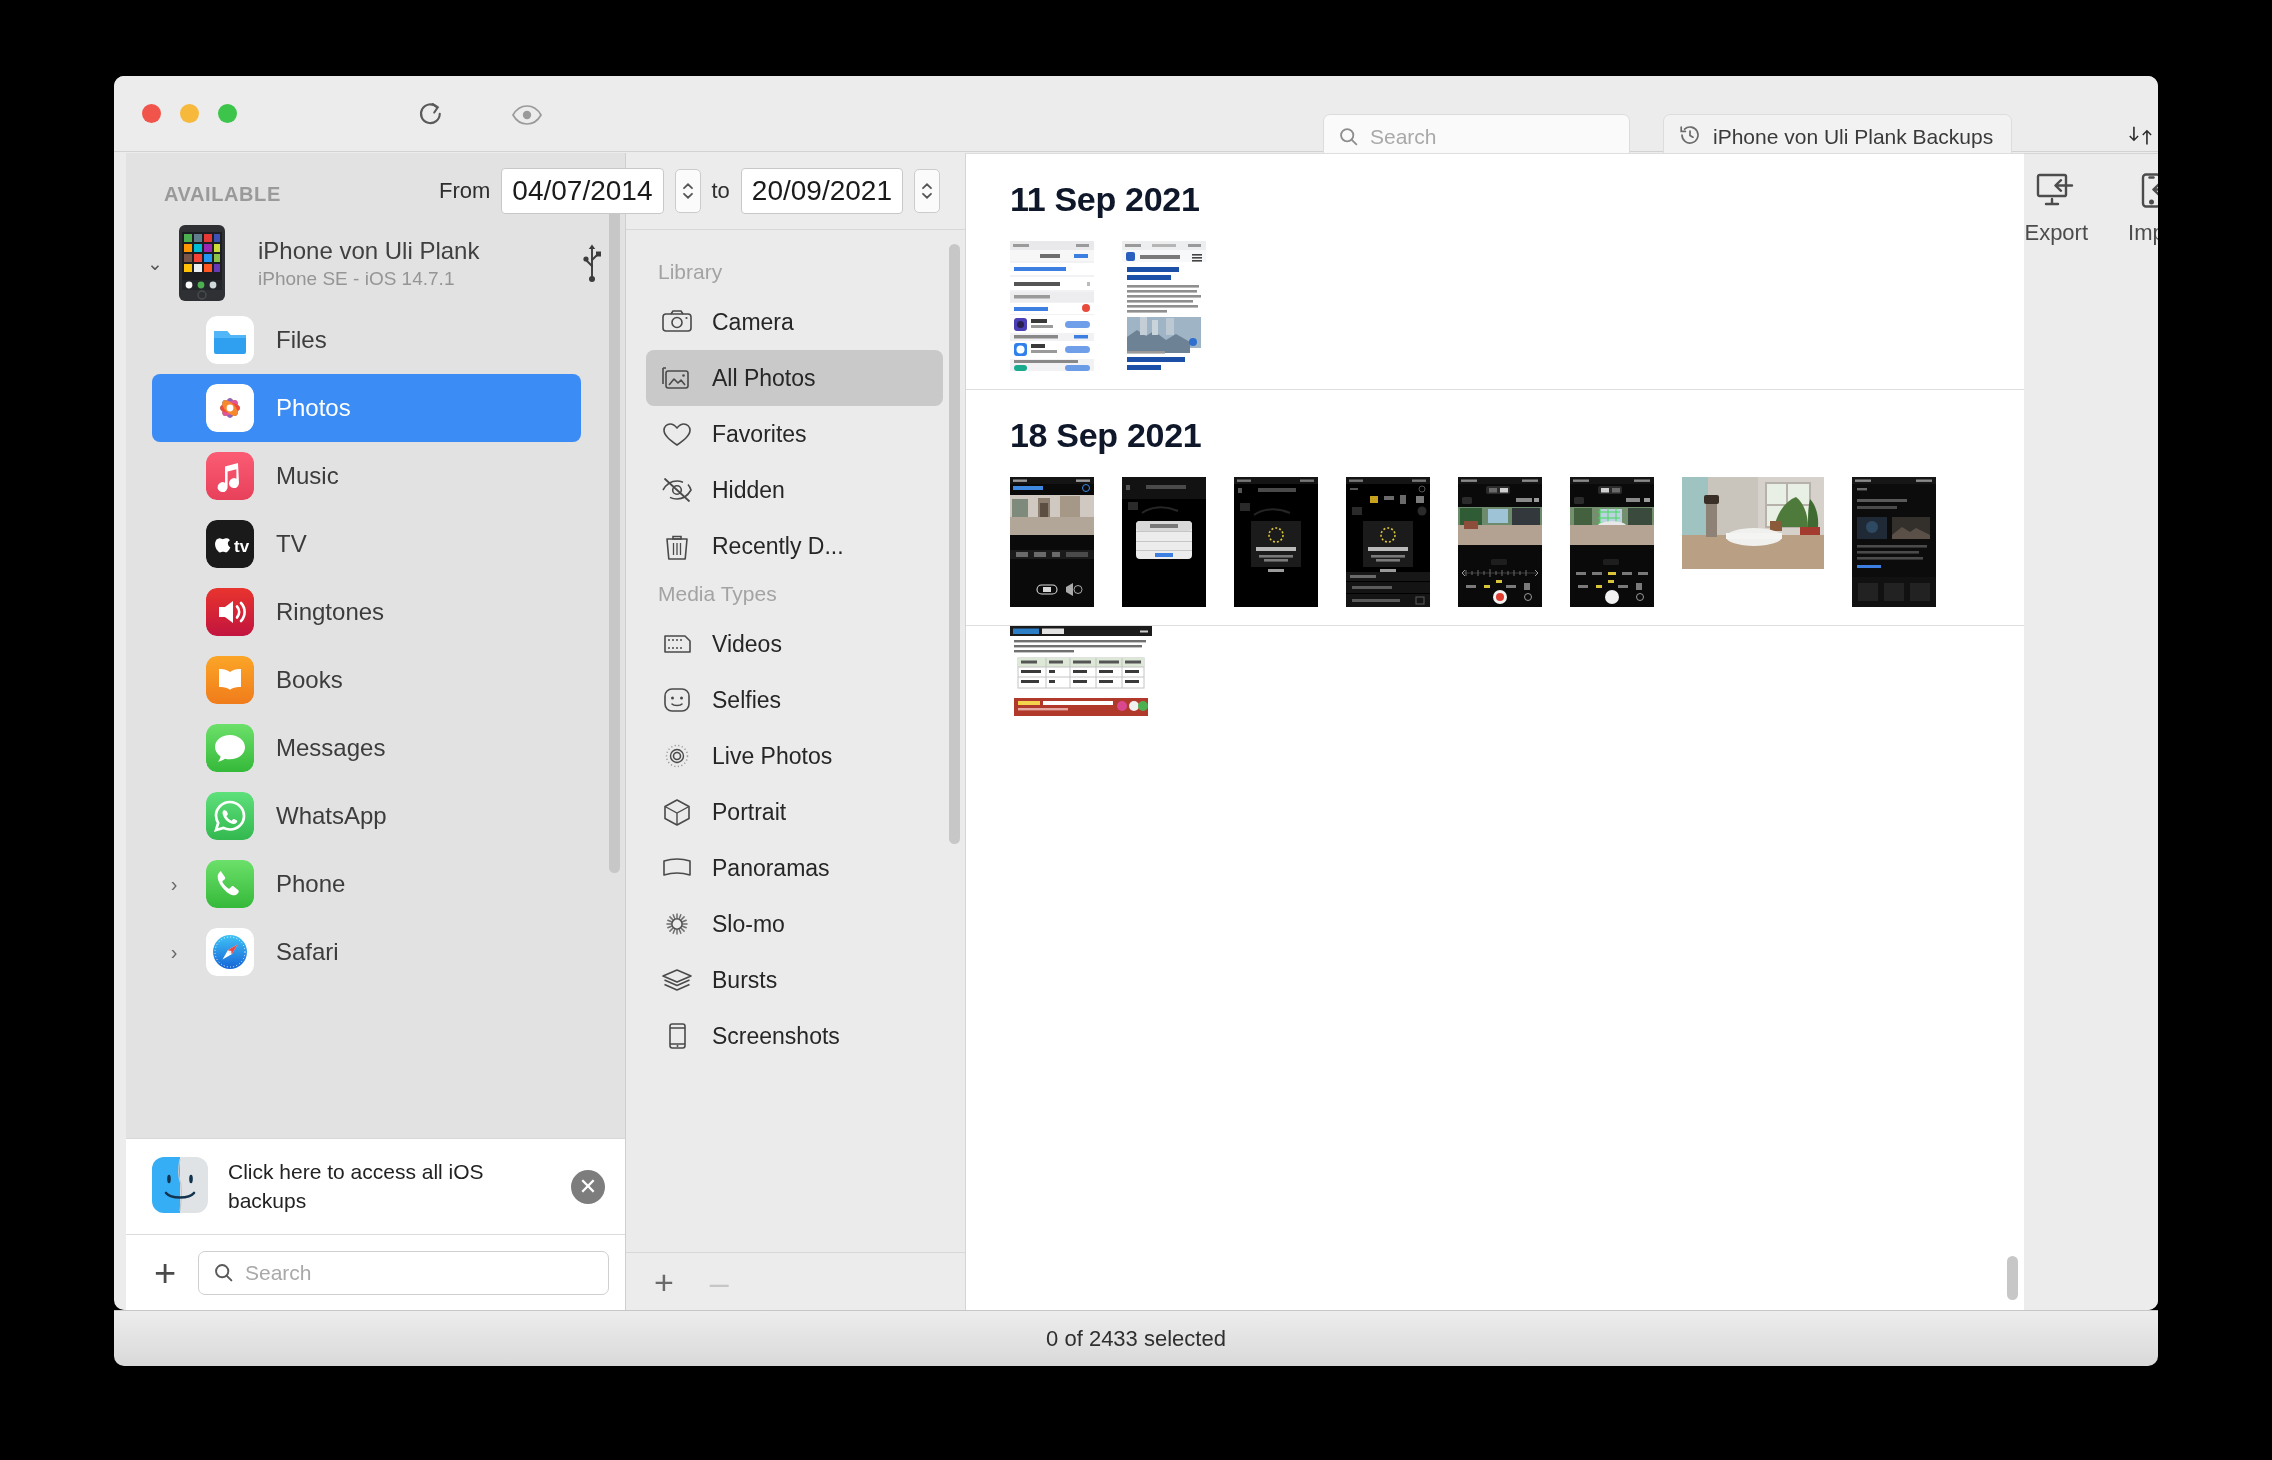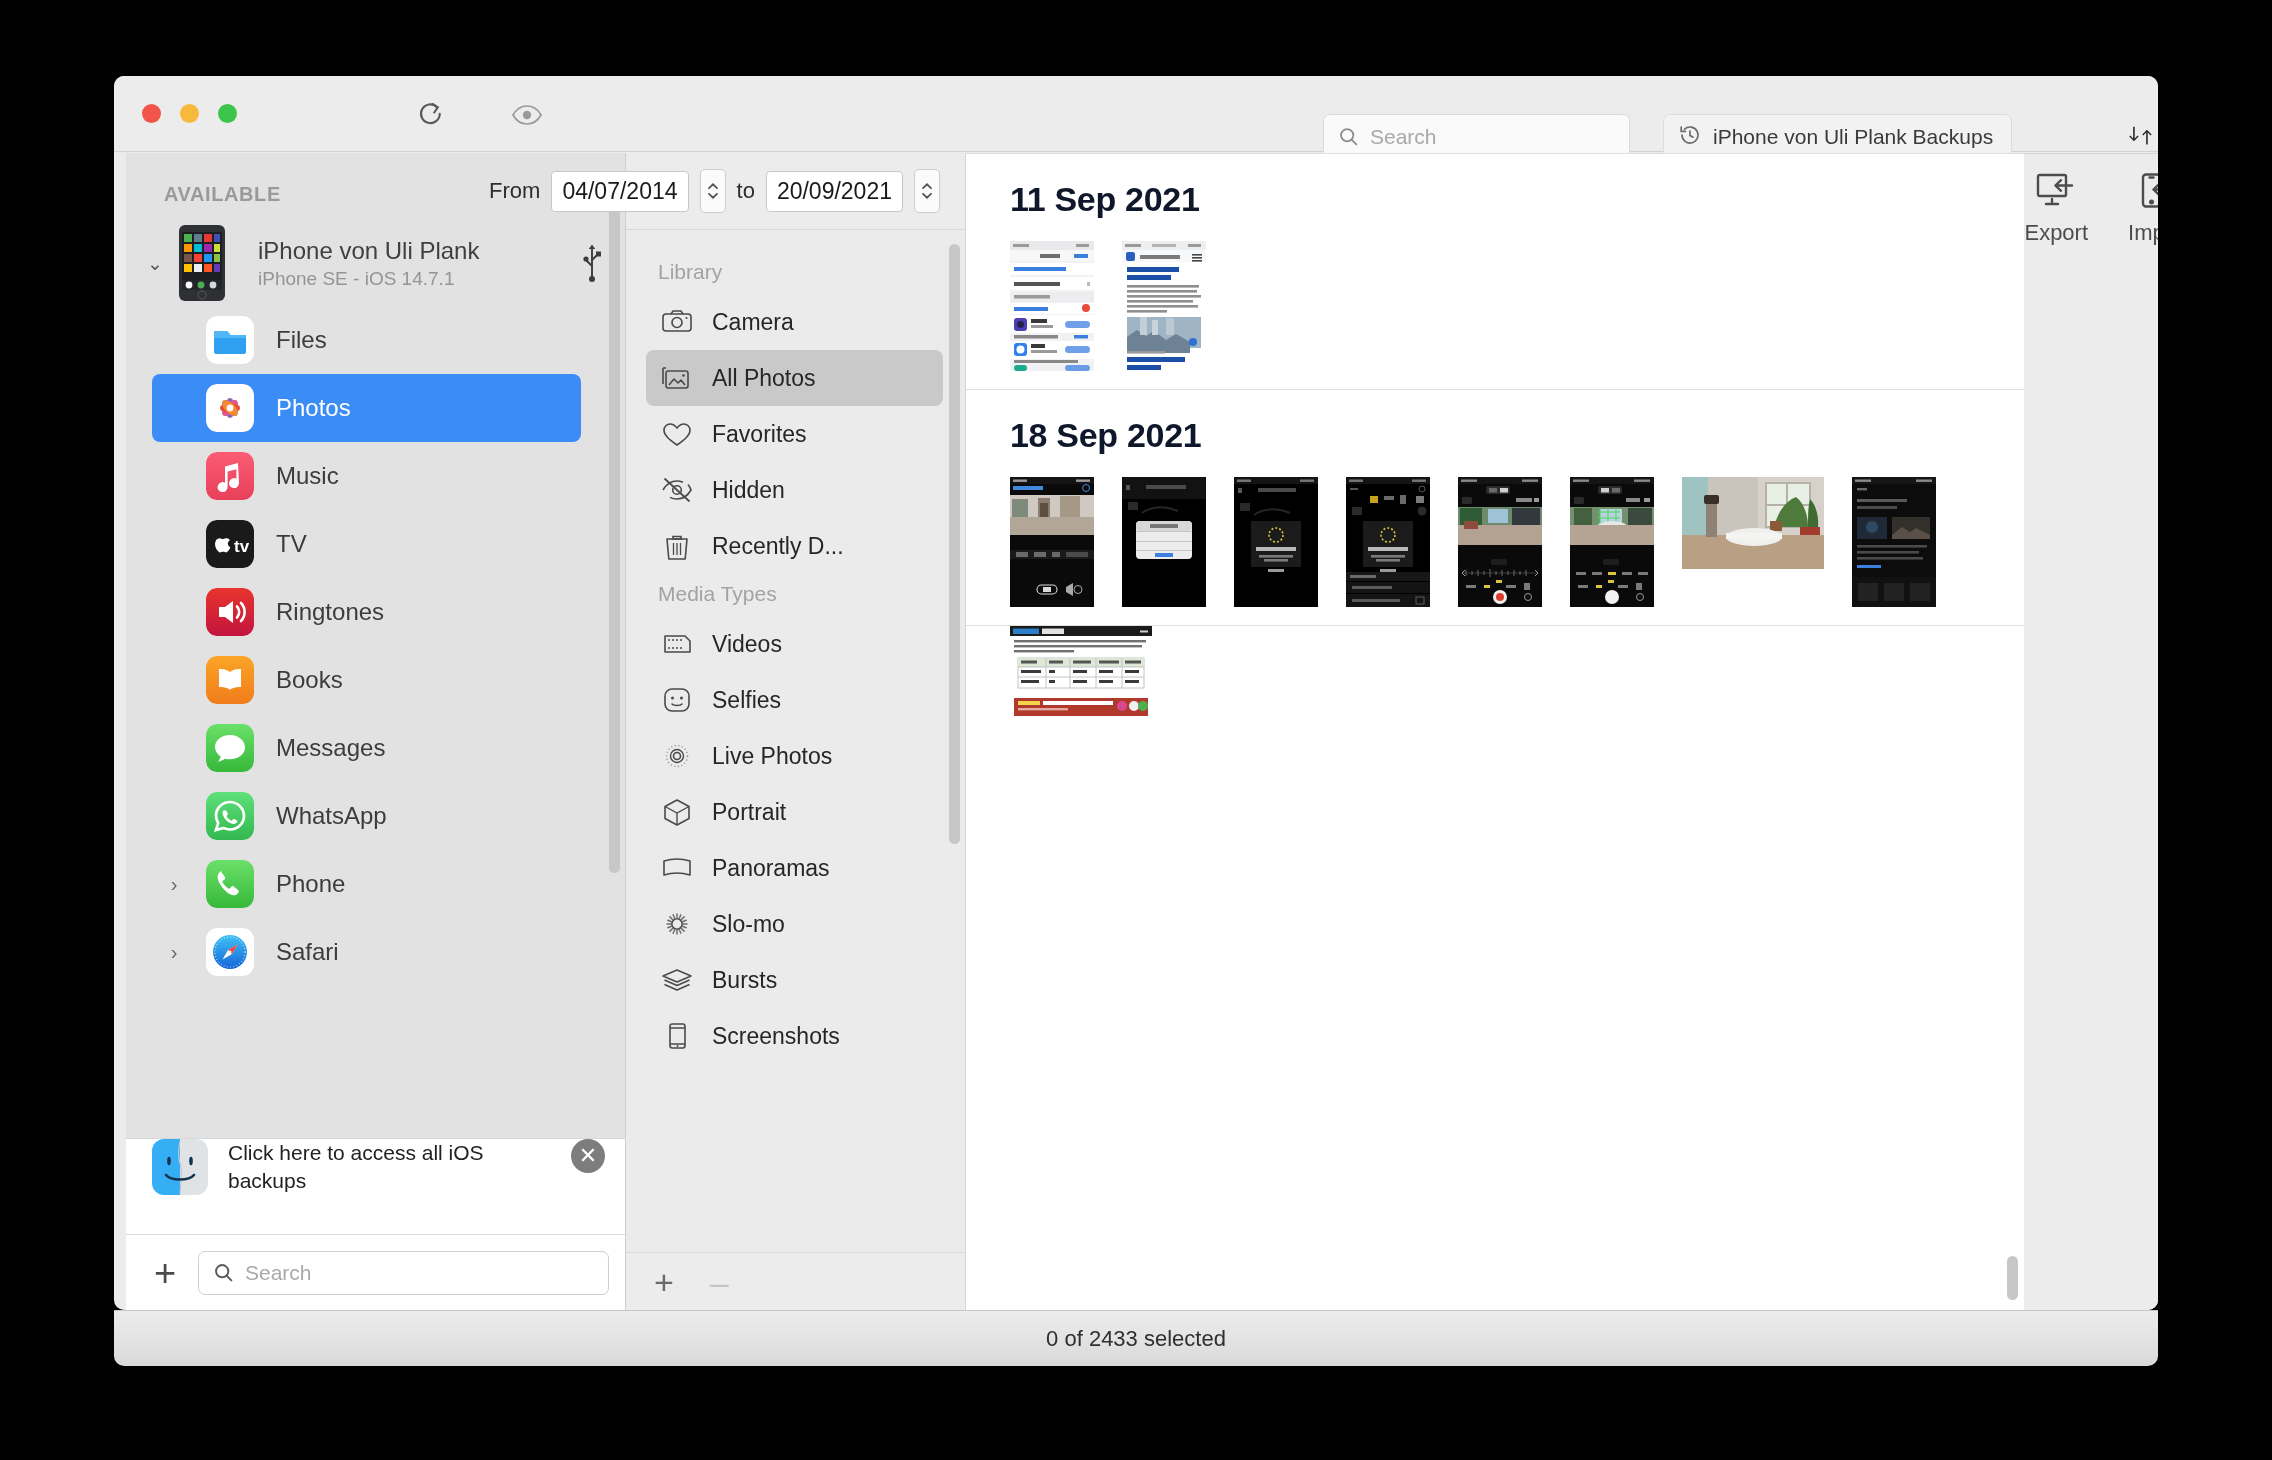--- a/index.html
+++ b/index.html
@@ -148,21 +148,21 @@
     position: absolute; right: 5px; top: 30px;
     width: 11px; height: 690px;
     background: #c7c7c7; border-radius: 6px;
   }
 
   
   #banner {
     background: #fff;
     border-top: 1px solid #d8d8d8;
     height: 96px;
-    display: flex; 
+    display: flex; align-items: center;
     padding: 0 20px 0 26px; gap: 20px;
   }
   #banner .txt {
     flex: 1; font-size: 21px; color: #222; line-height: 1.35;
   }
   #banner-close {
     width: 34px; height: 34px; border-radius: 50%;
     background: #7d7d7d;
     display: flex; align-items: center; justify-content: center;
     color: #fff; font-size: 22px; cursor: pointer;
@@ -290,21 +290,21 @@
   #daterange {
     position: absolute; right: 26px;
     display: flex; align-items: center; gap: 11px;
   }
   #daterange .lbl { font-size: 22px; color: #2e2e2e; }
   .dfield {
     background: #fff;
     border: 1px solid #c8c8c8;
     border-radius: 4px;
     padding: 6px 10px;
-    font-size: 23px; color: #1a1a1a;
+    font-size: 28px; color: #1a1a1a;
   }
   .stepper {
     width: 26px; height: 44px;
     background: #fbfbfb;
     border: 1px solid #cccccc;
     border-radius: 5px;
     display: flex; flex-direction: column;
     align-items: center; justify-content: center;
     cursor: pointer;
   }

